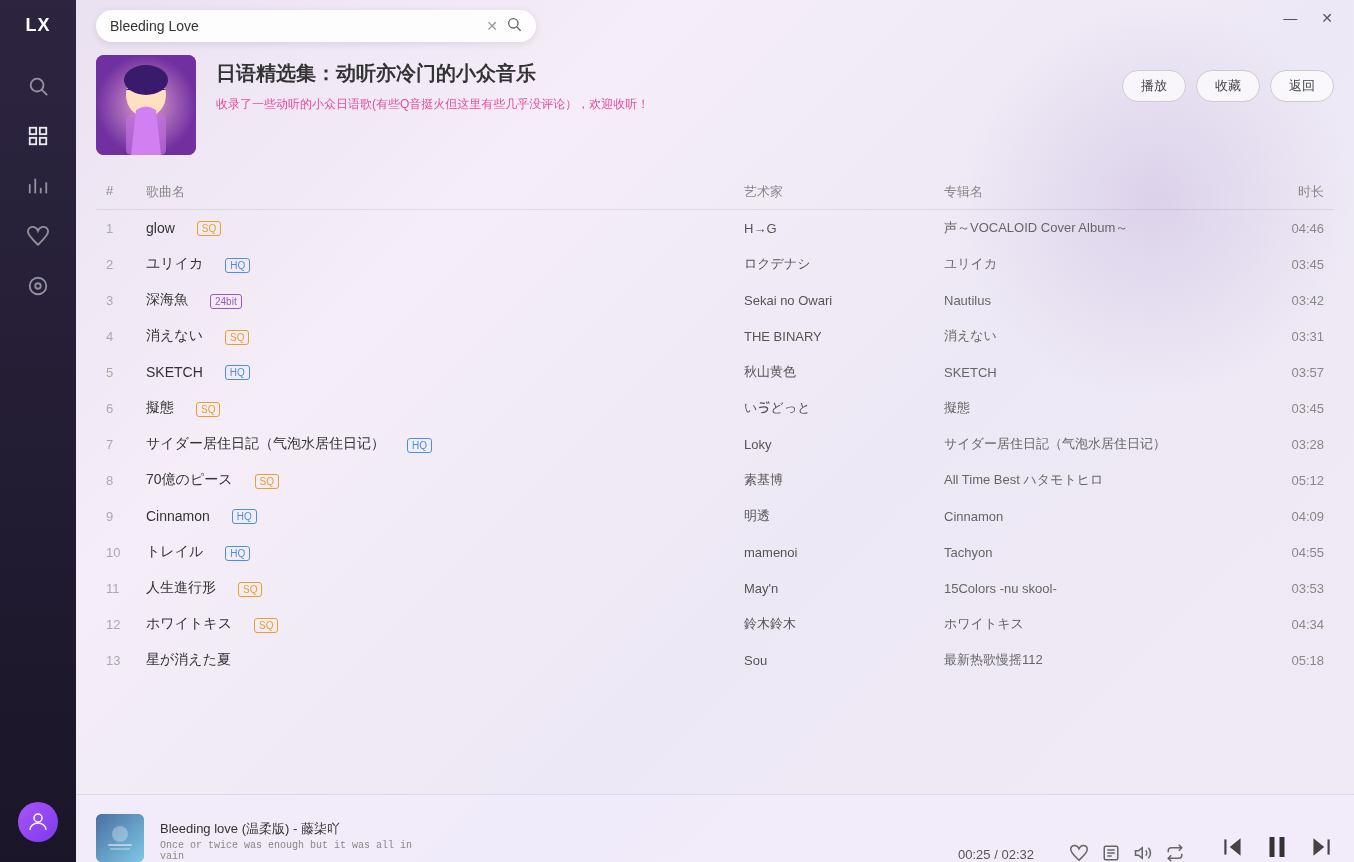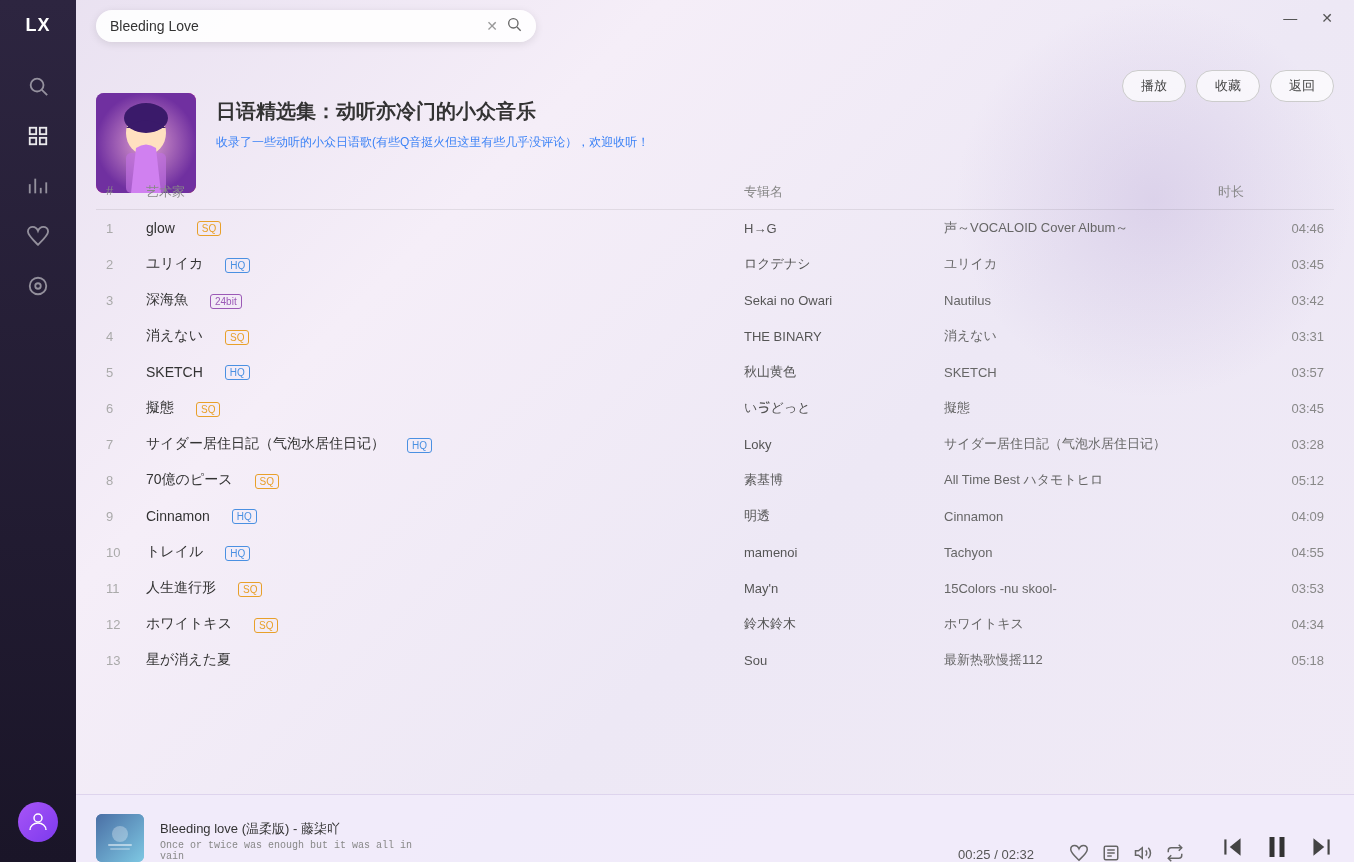--- a/index.html
+++ b/index.html
@@ -132,21 +132,20 @@
     }
     
     .playlist-header {
       position: absolute;
       top: 55px;
       left: 20px;
       right: 20px;
       display: flex;
       align-items: flex-start;
       gap: 20px;
-      margin-top: 38px;
     }
     .playlist-cover {
       width: 100px;
       height: 100px;
       border-radius: 8px;
       background: linear-gradient(135deg, #c084fc, #7c3aed);
       overflow: hidden;
       flex-shrink: 0;
       position: relative;
     }
@@ -164,21 +163,21 @@
       padding-top: 5px;
     }
     .playlist-title {
       font-size: 20px;
       font-weight: bold;
       color: #333;
       margin-bottom: 8px;
     }
     .playlist-desc {
       font-size: 12px;
-      color: #3b82f6;
+      color: #ec4899;
       line-height: 1.5;
     }
     .playlist-actions {
       position: absolute;
       top: 70px;
       right: 20px;
       display: flex;
       gap: 10px;
       align-items: center;
     }
@@ -443,20 +442,21 @@
 
   <div class="playlist-actions">
     <button class="action-btn">播放</button>
     <button class="action-btn">收藏</button>
     <button class="action-btn">返回</button>
   </div>
 
   <div class="song-list-wrap">
     <div class="song-list-header">
       <span>#</span>
+      <span>歌曲名</span>
       <span>艺术家</span>
       <span>专辑名</span>
       <span style="text-align:right">时长</span>
     </div>
     <div id="song-list-body">
         <div class="song-row">
       <span class="song-num">1</span>
       <div class="song-name-cell">
         <span class="song-name">glow</span>
         <span class="quality-badge badge-sq">SQ</span>

